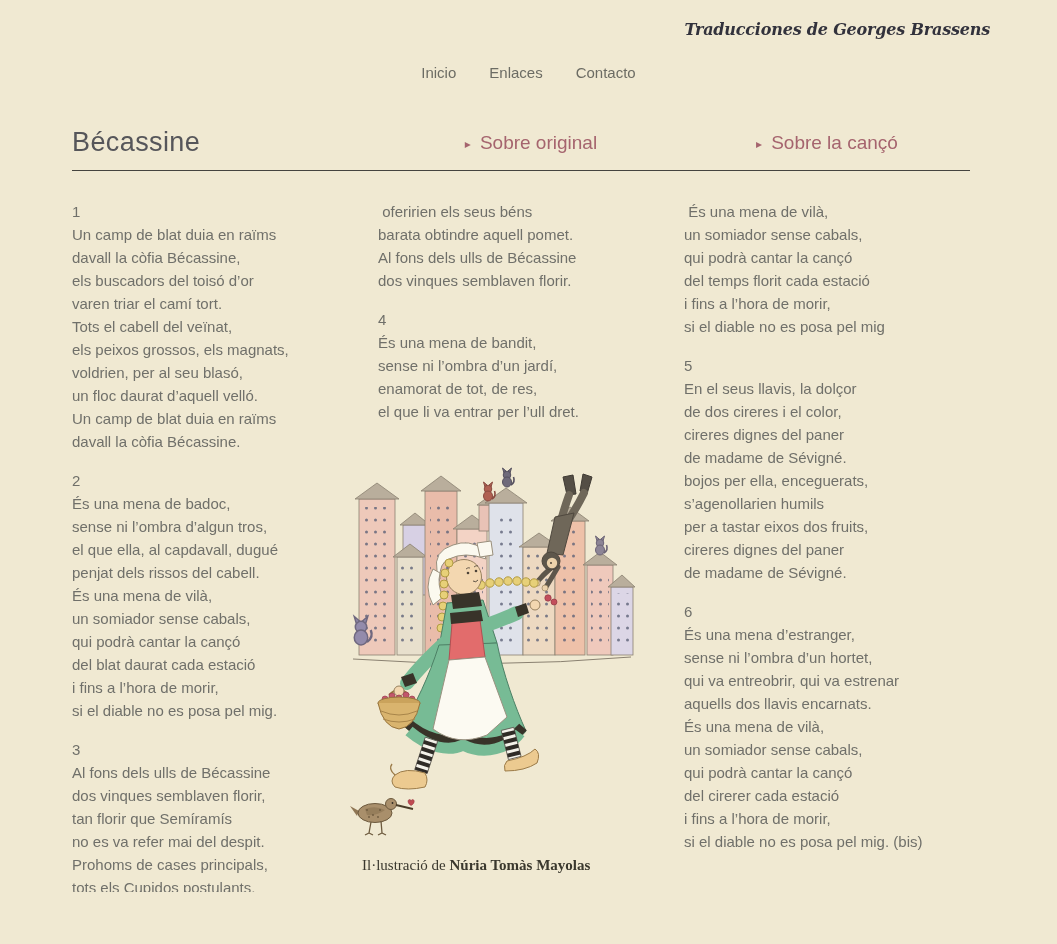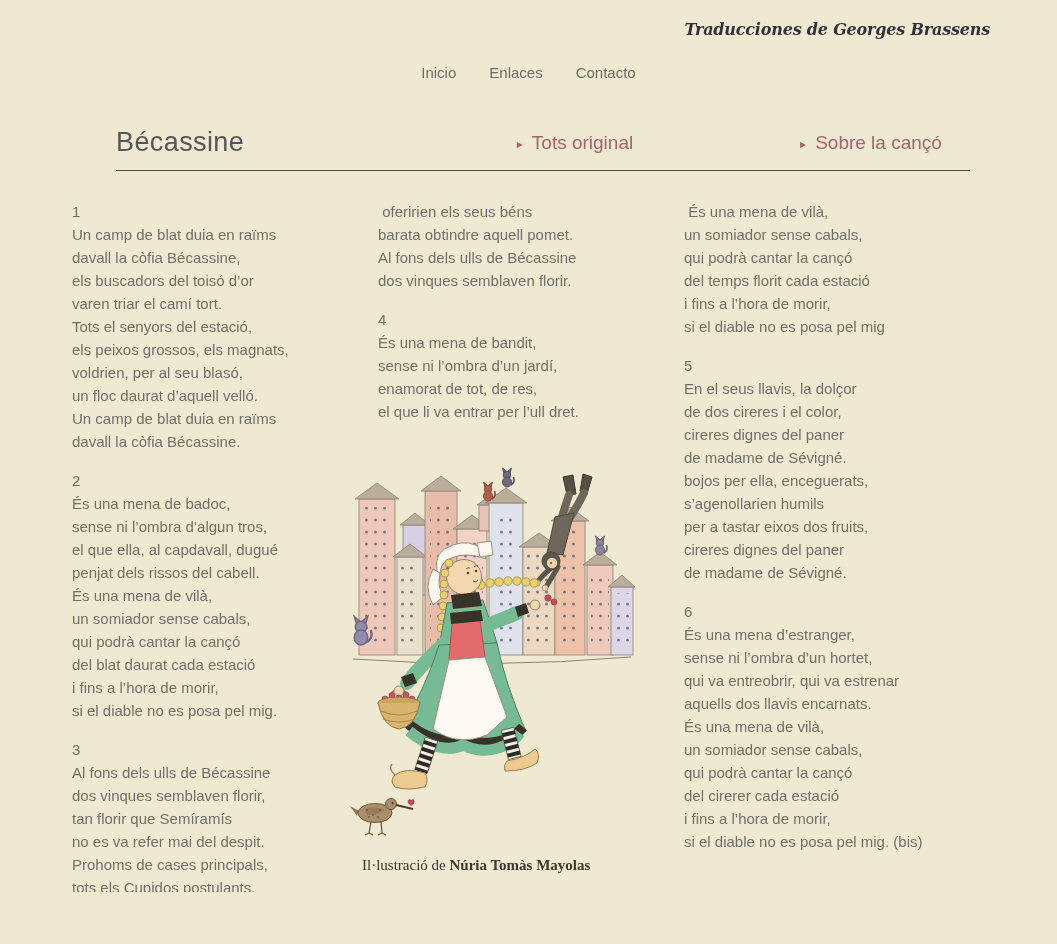--- a/index.html
+++ b/index.html
@@ -24,21 +24,21 @@
     font-size:16px;color:var(--masthead-text);cursor:pointer;letter-spacing:-0.2px;
   }
   nav{
     position:absolute;top:64px;left:0;right:0;
     display:flex;justify-content:center;gap:33px;
   }
   nav a{font-size:15px;color:var(--nav-text);text-decoration:none;cursor:pointer;}
   main{position:absolute;top:0;left:72px;width:898px;}
   .title-row{
     margin-top:127px;display:grid;grid-template-columns:306px 306px 286px;
-    align-items:center;padding-bottom:12px;border-bottom:1px solid var(--divider-dark);margin-left:44px;
+    align-items:center;padding-bottom:12px;border-bottom:1px solid var(--divider-dark);
   }
   h1{margin:0;font-size:27px;font-weight:400;color:var(--title-gray);letter-spacing:0.4px;}
   .toggle{
     justify-self:center;display:flex;align-items:center;gap:9px;
     font-size:19px;color:var(--accent-maroon);text-decoration:none;cursor:pointer;
   }
   .tri{font-size:12px;line-height:1;transform:translateY(1px);}
   .columns{
     display:grid;grid-template-columns:252px 252px 252px;column-gap:54px;
     margin-top:29px;align-items:start;
@@ -63,37 +63,37 @@
     <a>Inicio</a>
     <a>Enlaces</a>
     <a>Contacto</a>
   </nav>
 
   <main>
     <div class="title-row">
       <h1>Bécassine</h1>
       <a class="toggle">
         <span class="tri">▸</span>
-        <span>Tots original</span>
+        <span>Sobre original</span>
       </a>
       <a class="toggle">
         <span class="tri">▸</span>
         <span>Sobre la cançó</span>
       </a>
     </div>
 
     <div class="columns">
       <div class="col">
           <div class="verse">
             <div class="line num">1</div>
             <div class="line">Un camp de blat duia en raïms</div>
             <div class="line">davall la còfia Bécassine,</div>
             <div class="line">els buscadors del toisó d’or</div>
             <div class="line">varen triar el camí tort.</div>
-            <div class="line">Tots el senyors del estació,</div>
+            <div class="line">Tots el cabell del veïnat,</div>
             <div class="line">els peixos grossos, els magnats,</div>
             <div class="line">voldrien, per al seu blasó,</div>
             <div class="line">un floc daurat d’aquell velló.</div>
             <div class="line">Un camp de blat duia en raïms</div>
             <div class="line">davall la còfia Bécassine.</div>
           </div>
           <div class="verse">
             <div class="line num">2</div>
             <div class="line">És una mena de badoc,</div>
             <div class="line">sense ni l’ombra d’algun tros,</div>

